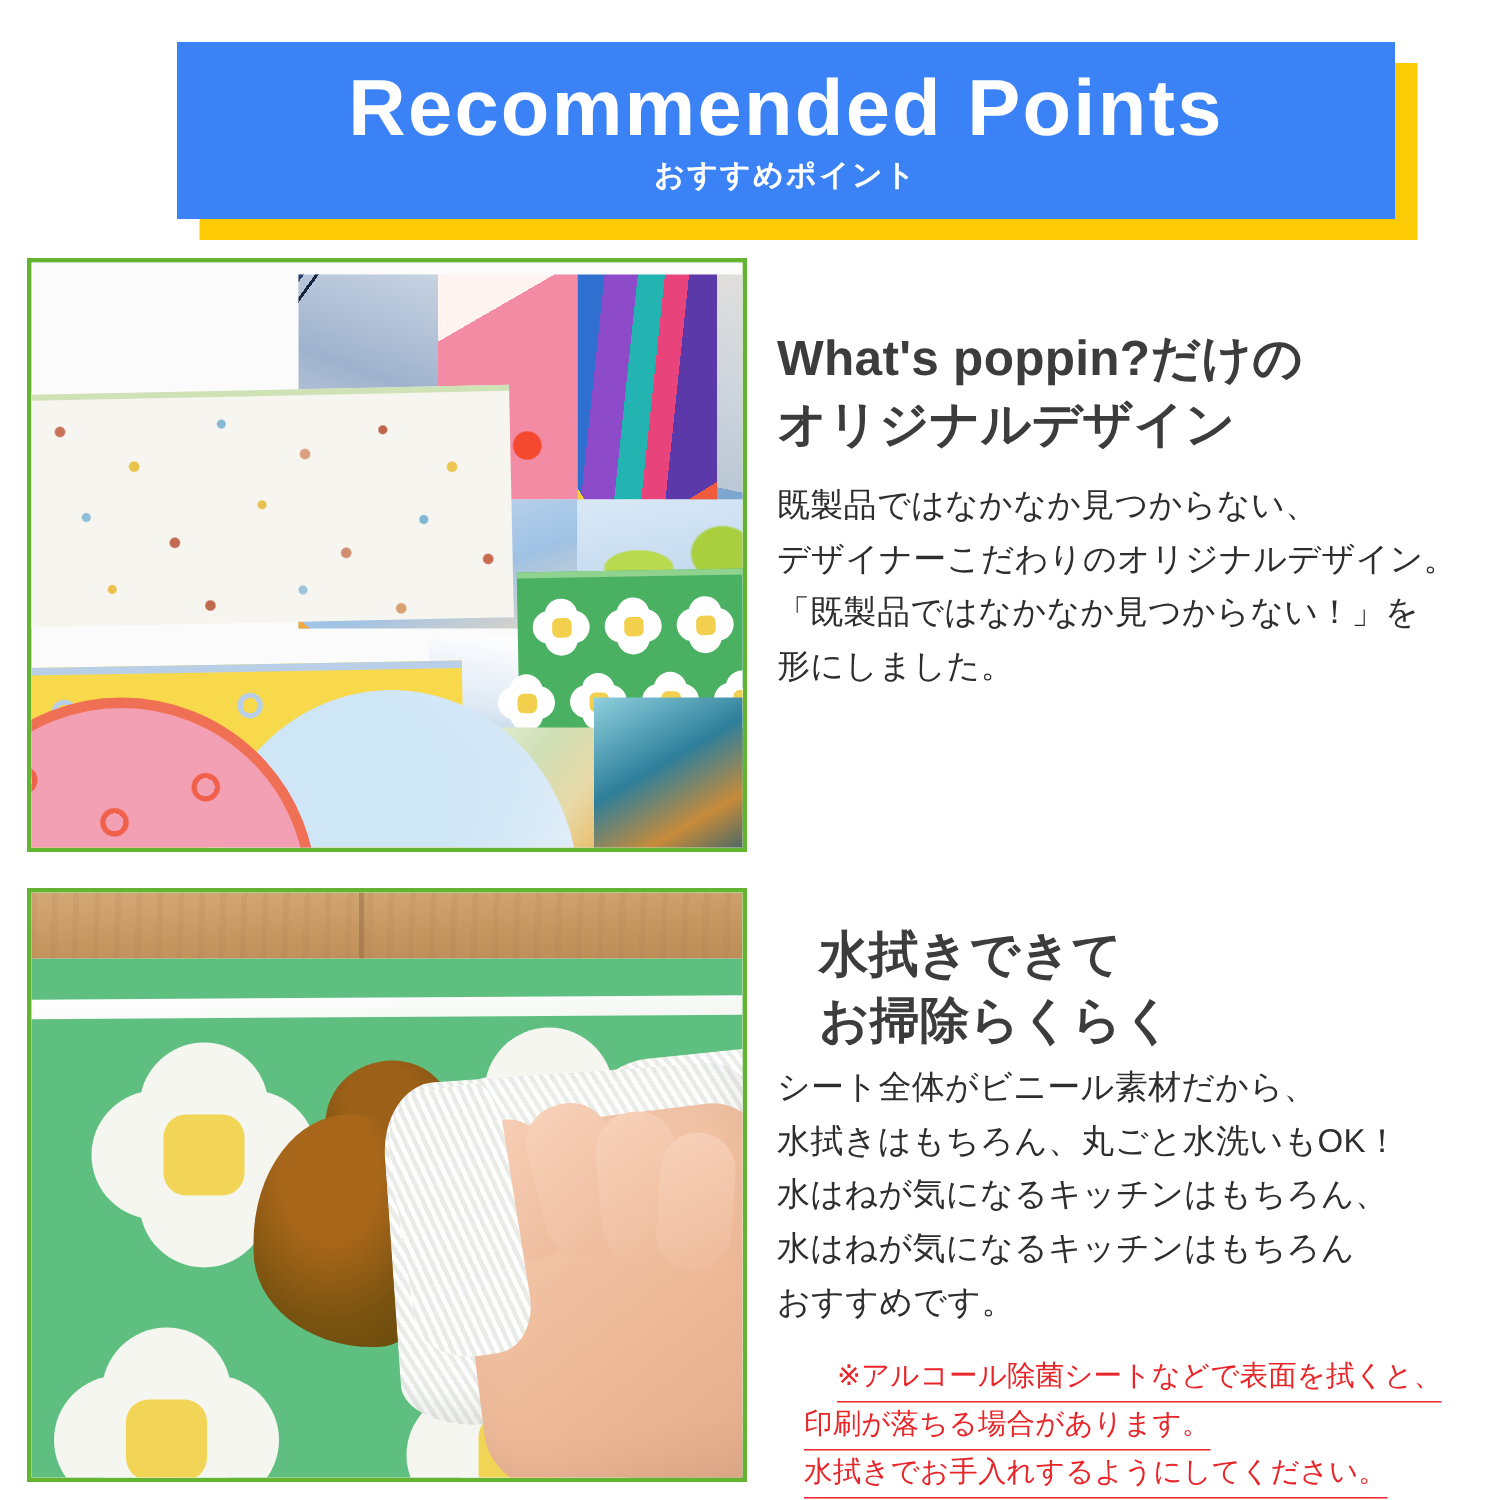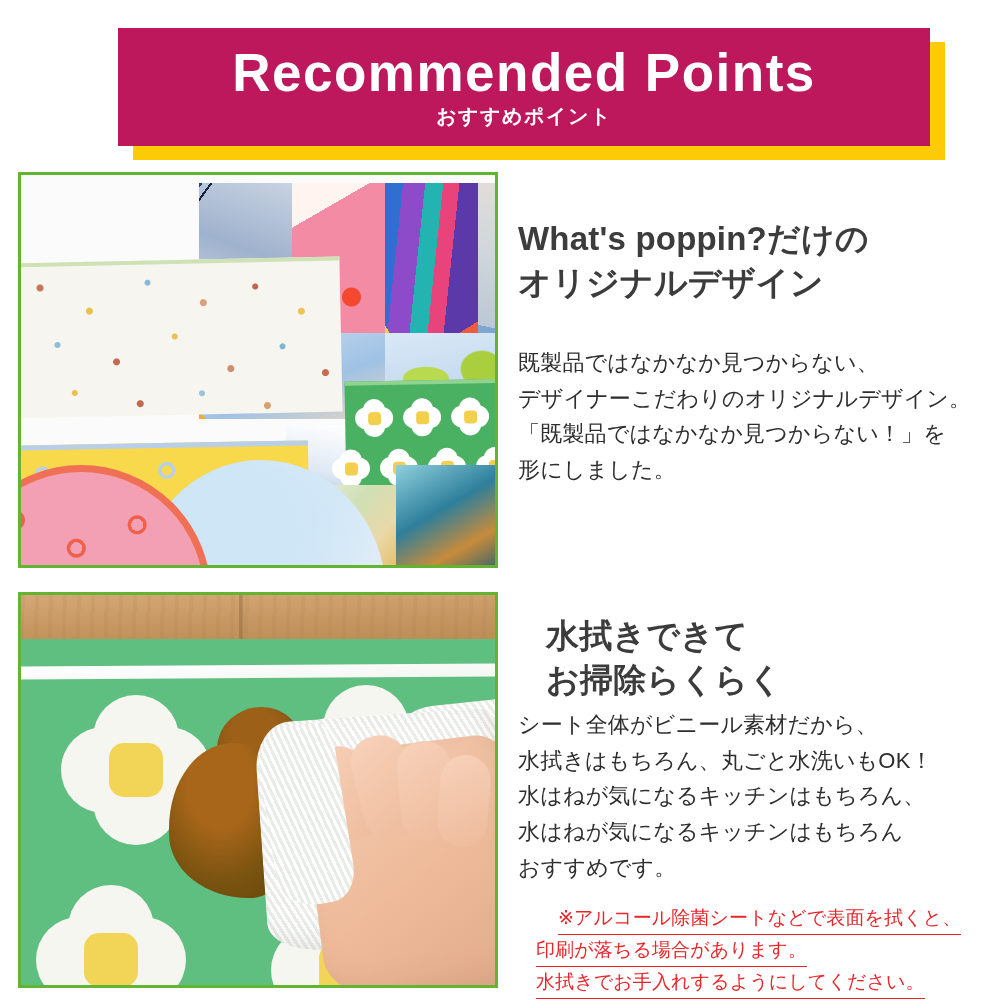--- a/index.html
+++ b/index.html
@@ -16,21 +16,21 @@
   
   .banner-wrap{ position:absolute; left:0; top:0; width:1000px; height:175px; }
   .banner-yellow{
     position:absolute; left:133px; top:42px;
     width:812px; height:118px;
     background:#FCCB06;
   }
   .banner-green{
     position:absolute; left:118px; top:28px;
     width:812px; height:118px;
-    background:#be185d;
+    background:#3b82f6;
     display:flex; flex-direction:column;
     align-items:center; justify-content:center;
     padding-top:2px;
   }
   .banner-title{
     color:#ffffff;
     font-size:53px;
     font-weight:bold;
     letter-spacing:1.5px;
     line-height:1.02;
@@ -70,21 +70,21 @@
     line-height:1.32;
     letter-spacing:0.2px;
   }
   .body-text{
     color:#2E2E2E;
     font-size:22px;
     line-height:1.62;
     letter-spacing:0.2px;
   }
   #sec1-head{ margin-top:45px; }
-  #sec1-body{ margin-top:41px; }
+  #sec1-body{ margin-top:15px; }
   #sec2-head{ margin-top:22px;margin-left:28px; }
   #sec2-body{ margin-top:6px; }
 
   .note-text{
     margin-top:18px;
     color:#E8262A;
     font-size:19px;
     line-height:1.58;
     letter-spacing:0.1px;
   }

